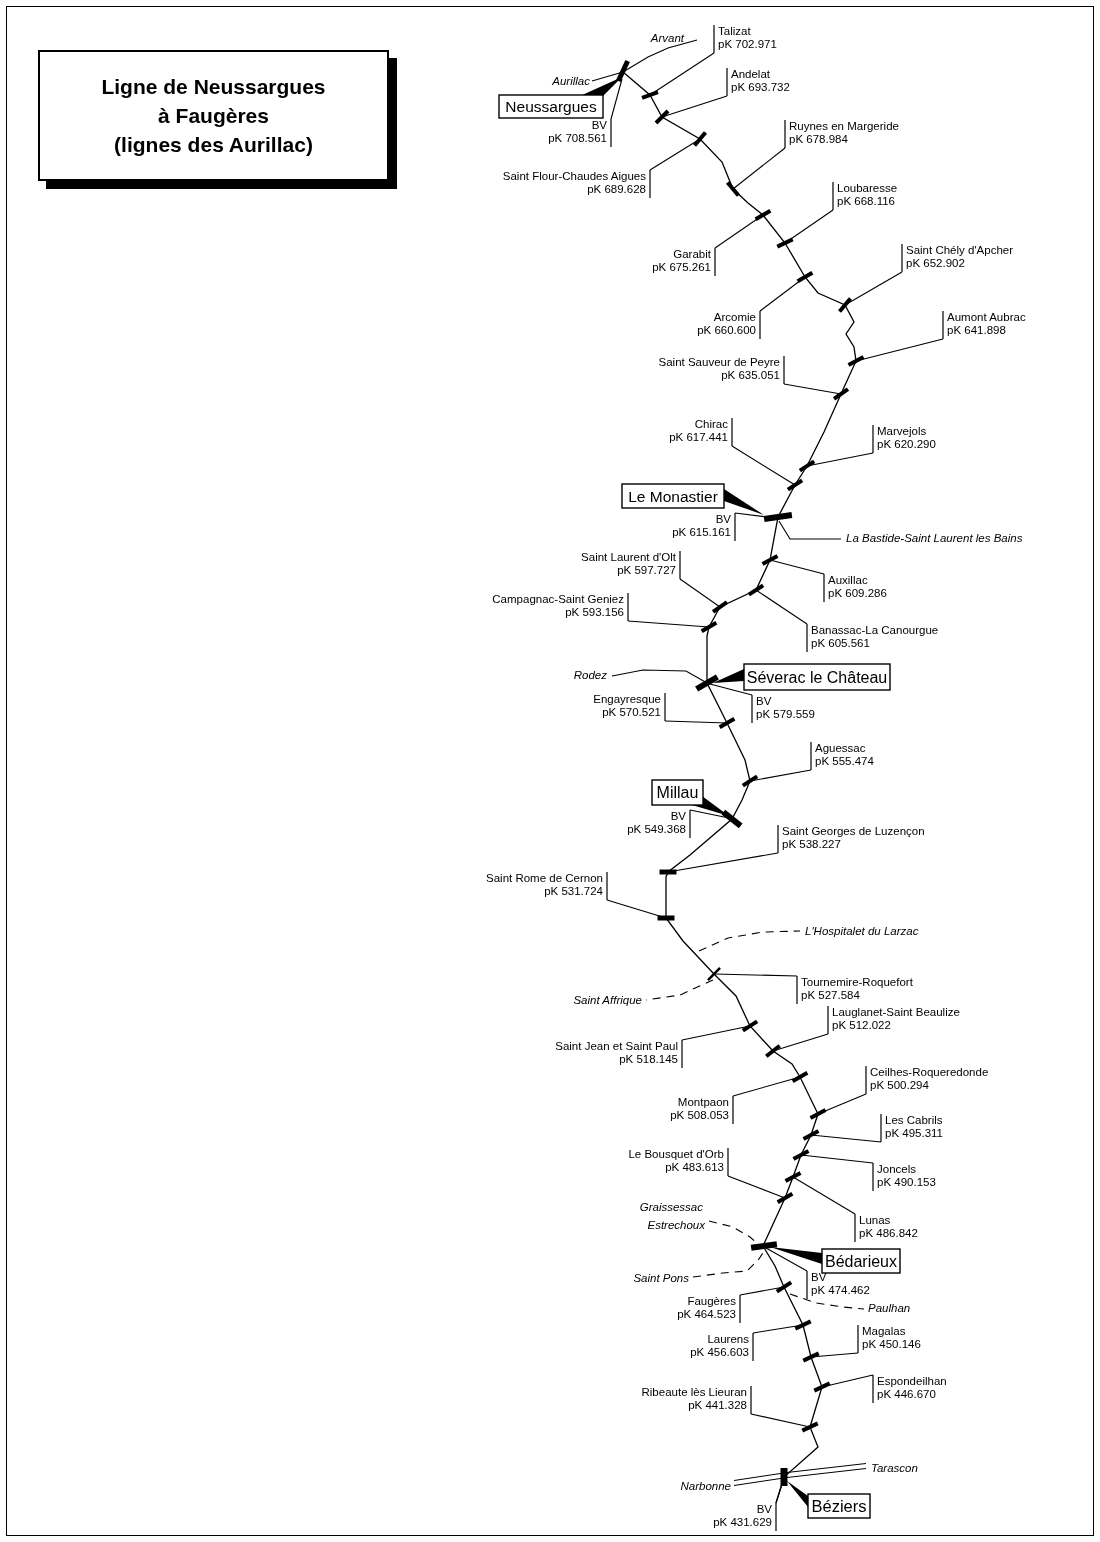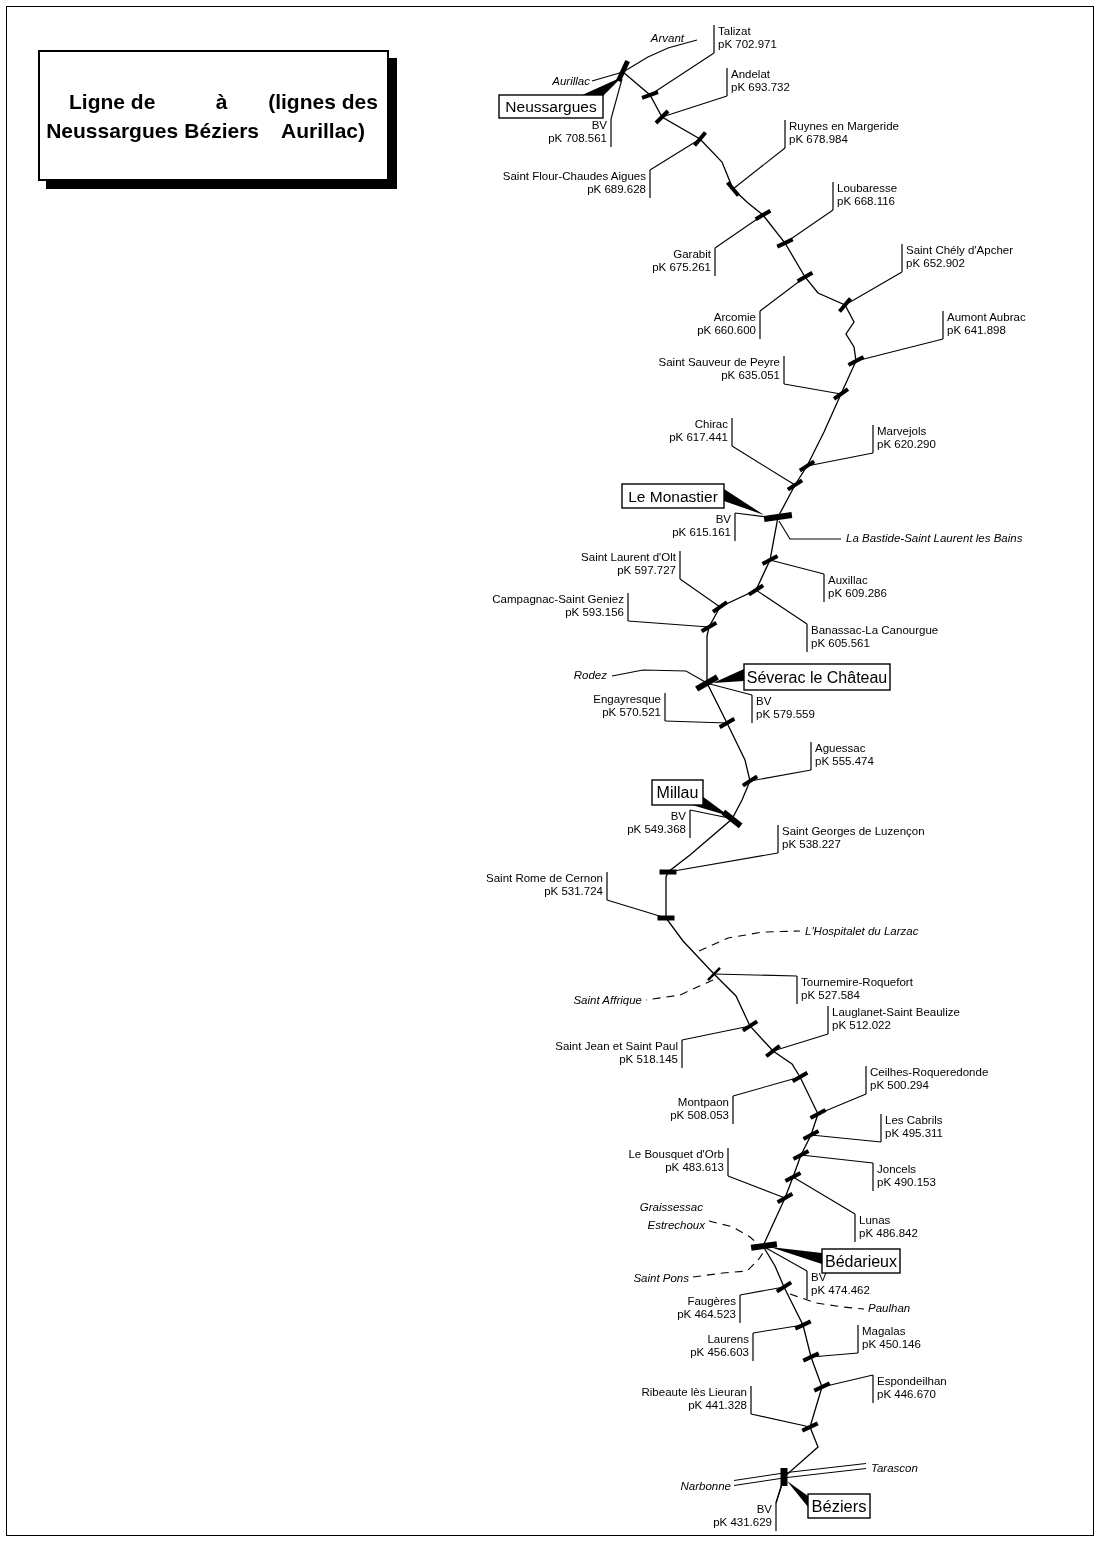--- a/index.html
+++ b/index.html
@@ -1,35 +1,35 @@
 <!DOCTYPE html>
 <html><head>
 <meta charset="utf-8">
 <style>
   html,body{margin:0;padding:0;background:#ffffff;}
   body{width:1100px;height:1542px;position:relative;font-family:"Liberation Sans","DejaVu Sans",sans-serif;}
   .page-border{position:absolute;left:6px;top:6px;width:1086px;height:1528px;border:1px solid #000;}
   .title-box{position:absolute;left:38px;top:50px;width:347px;height:127px;border:2px solid #000;
-             background:#fff;box-shadow:8px 8px 0 #000;display:flex;flex-direction:row;
+             background:#fff;box-shadow:8px 8px 0 #000;display:flex;flex-direction:column;
              justify-content:center;align-items:center;z-index:3;}
   .title-box div{font-weight:bold;font-size:21px;line-height:29px;color:#000;text-align:center;}
   svg{position:absolute;left:0;top:0;z-index:2;}
   text{fill:#000;}
   .st-label{font-size:11.5px;}
   .branch-label{font-size:11.5px;font-style:italic;}
   .box-label{font-weight:normal;}
 </style>
 </head>
 <body>
 
 <div class="page-border"></div>
 
 <div class="title-box">
   <div>Ligne de Neussargues</div>
-  <div>à Béziers</div>
+  <div>à Faugères</div>
   <div>(lignes des Aurillac)</div>
 </div>
 
 <svg id="diagram" width="1100" height="1542" viewBox="0 0 1100 1542">
     <polyline points="623,72 648,57 668,48 697,40" fill="none" stroke="#000000" stroke-width="1.1"></polyline>
     <text x="684" y="42" text-anchor="end" class="branch-label">Arvant</text>
     <polyline points="592,81 623,72" fill="none" stroke="#000000" stroke-width="1.1"></polyline>
     <text x="590" y="85" text-anchor="end" class="branch-label">Aurillac</text>
     <polyline points="779,521 790,539 841,539" fill="none" stroke="#000000" stroke-width="1.1"></polyline>
     <text x="846" y="542" text-anchor="start" class="branch-label">La Bastide-Saint Laurent les Bains</text>

